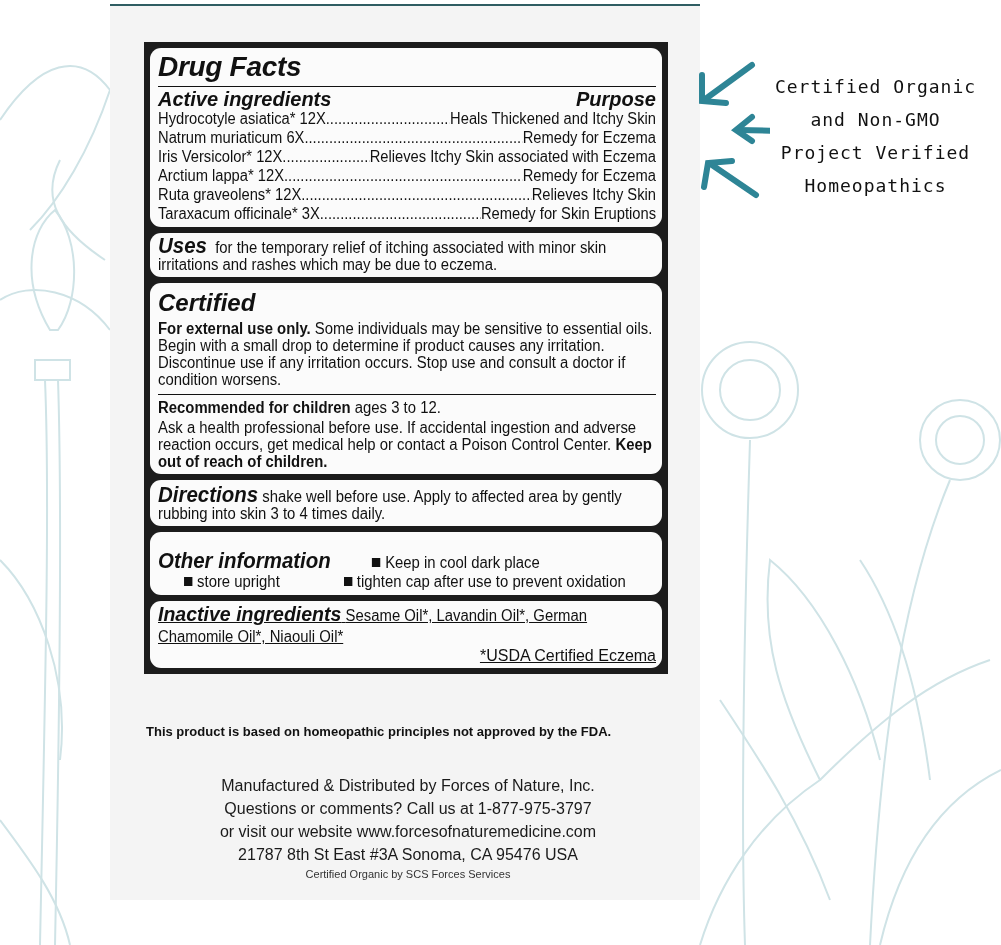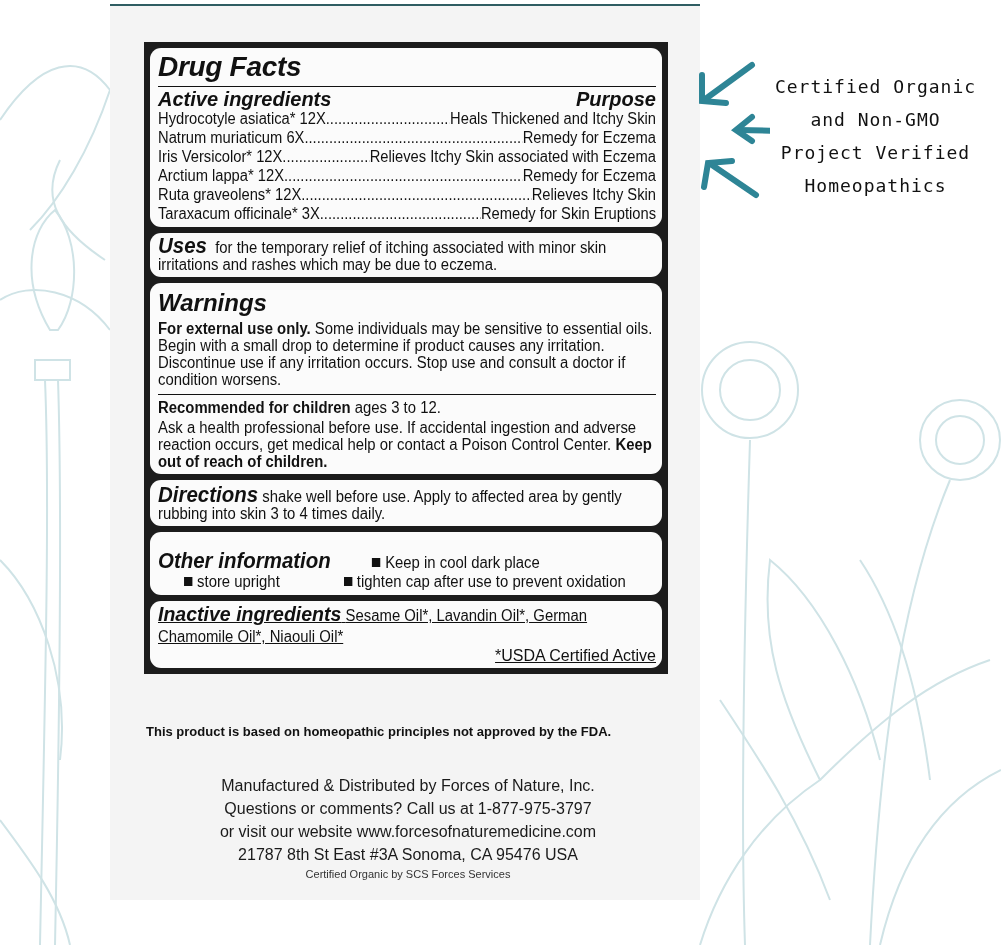--- a/index.html
+++ b/index.html
@@ -107,21 +107,21 @@
           <span class="dots"></span>
           <span class="p">Remedy for Skin Eruptions</span>
         </div>
     </div>
 
     <div class="sec">
       <div class="body16"><span class="h">Uses</span>&nbsp;&nbsp;<span>for the temporary relief of itching associated with minor skin irritations and rashes which may be due to eczema.</span></div>
     </div>
 
     <div class="sec" style="padding-top:6px;">
-      <div class="h" style="font-size:24px;line-height:28px;">Warnings</div>
+      <div class="h" style="font-size:24px;line-height:28px;">Certified</div>
       <div class="body16" style="margin-top:3px;"><span class="b">For external use only.</span> <span>Some individuals may be sensitive to essential oils. Begin with a small drop to determine if product causes any irritation. Discontinue use if any irritation occurs. Stop use and consult a doctor if condition worsens.</span></div>
       <div class="thin"></div>
       <div class="body16"><span class="b">Recommended for children</span> <span>ages 3 to 12.</span></div>
       <div class="body16" style="margin-top:3px;"><span>Ask a health professional before use. If accidental ingestion and adverse reaction occurs, get medical help or contact a Poison Control Center.</span> <span class="b">Keep out of reach of children.</span></div>
     </div>
 
     <div class="sec" style="padding-top:6px;">
       <div class="body16"><span class="h">Directions</span> <span>shake well before use. Apply to affected area by gently rubbing into skin 3 to 4 times daily.</span></div>
     </div>
 
@@ -132,21 +132,21 @@
       </div>
       <div class="body16" style="line-height:19px;padding-left:28px;">
         <span class="sq"></span><span>store upright</span>
         <span style="display:inline-block;width:60px;"></span>
         <span class="sq"></span><span>tighten cap after use to prevent oxidation</span>
       </div>
     </div>
 
     <div class="sec" style="padding-top:2px;text-decoration:underline;">
       <div class="body16" style="line-height:21px;"><span class="h" style="font-size:21px;">Inactive ingredients</span> <span>Sesame Oil*, Lavandin Oil*, German Chamomile Oil*, Niaouli Oil*</span></div>
-      <div class="body16" style="text-align:right;width:100%;transform:none;">*USDA Certified Active</div>
+      <div class="body16" style="text-align:right;width:100%;transform:none;">*USDA Certified Eczema</div>
     </div>
   </div>
 
   <div class="fda">This product is based on homeopathic principles not approved by the FDA.</div>
 
   <div class="mfg">
     <div>Manufactured &amp; Distributed by Forces of Nature, Inc.</div>
     <div>Questions or comments? Call us at 1-877-975-3797</div>
     <div>or visit our website www.forcesofnaturemedicine.com</div>
     <div>21787 8th St East #3A  Sonoma, CA 95476  USA</div>

